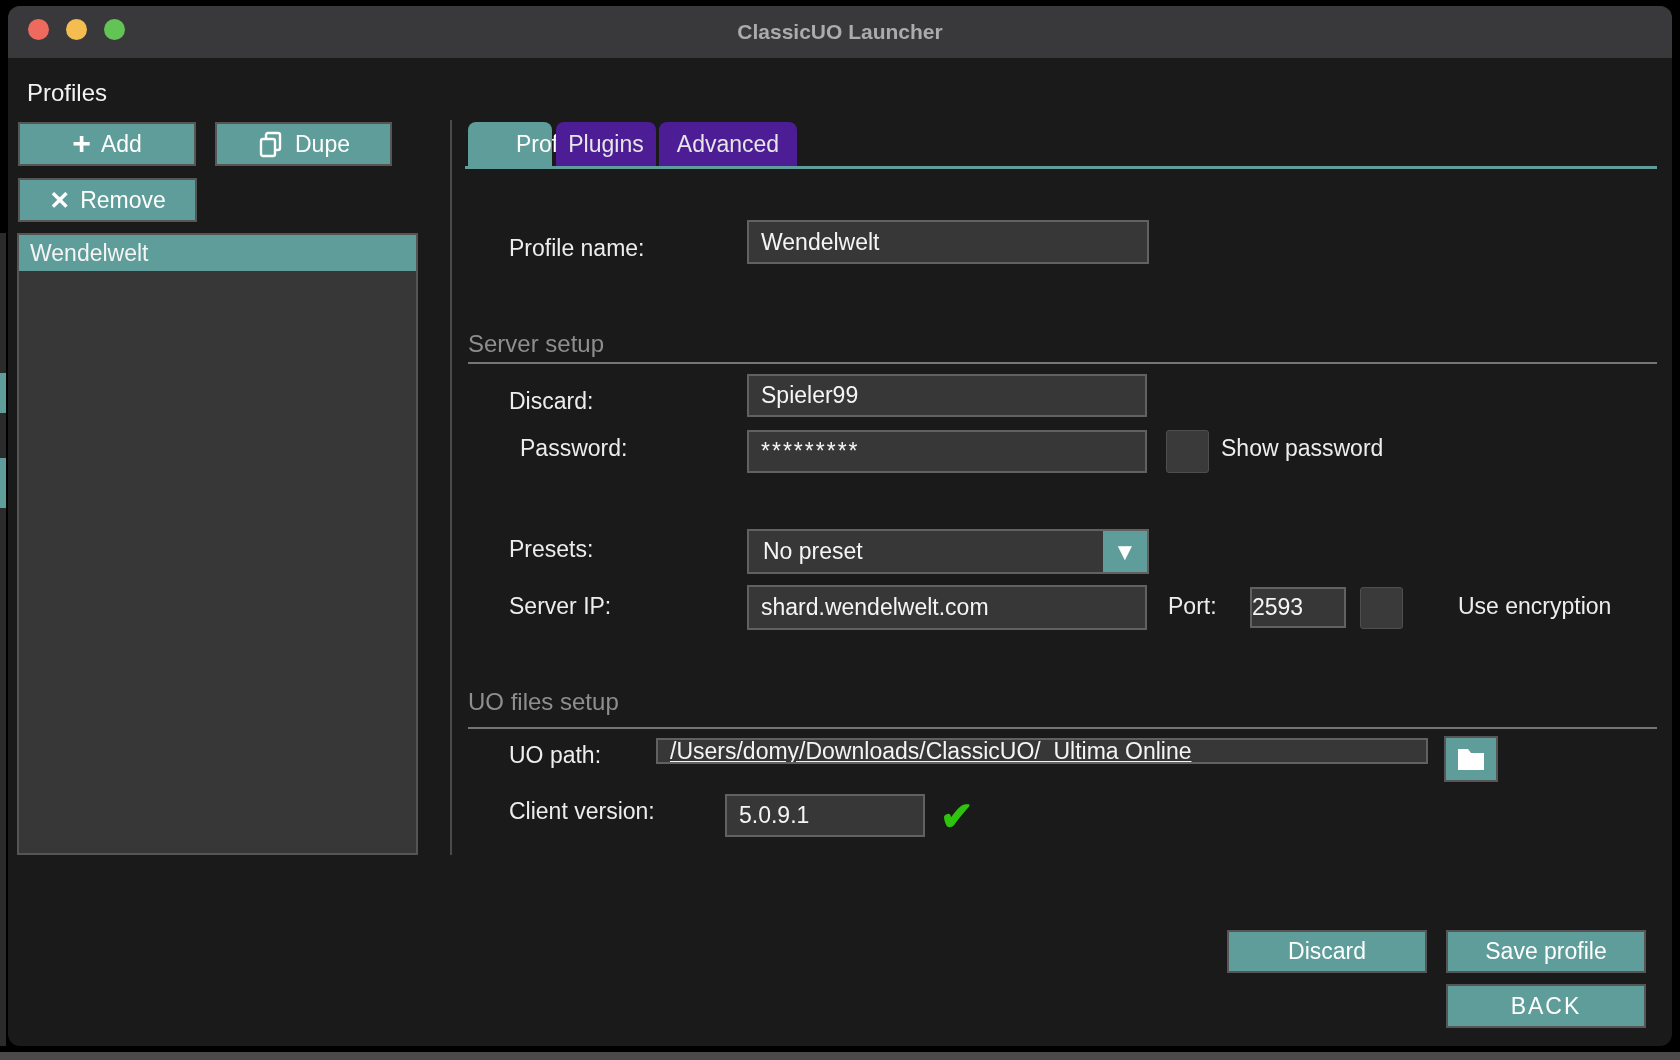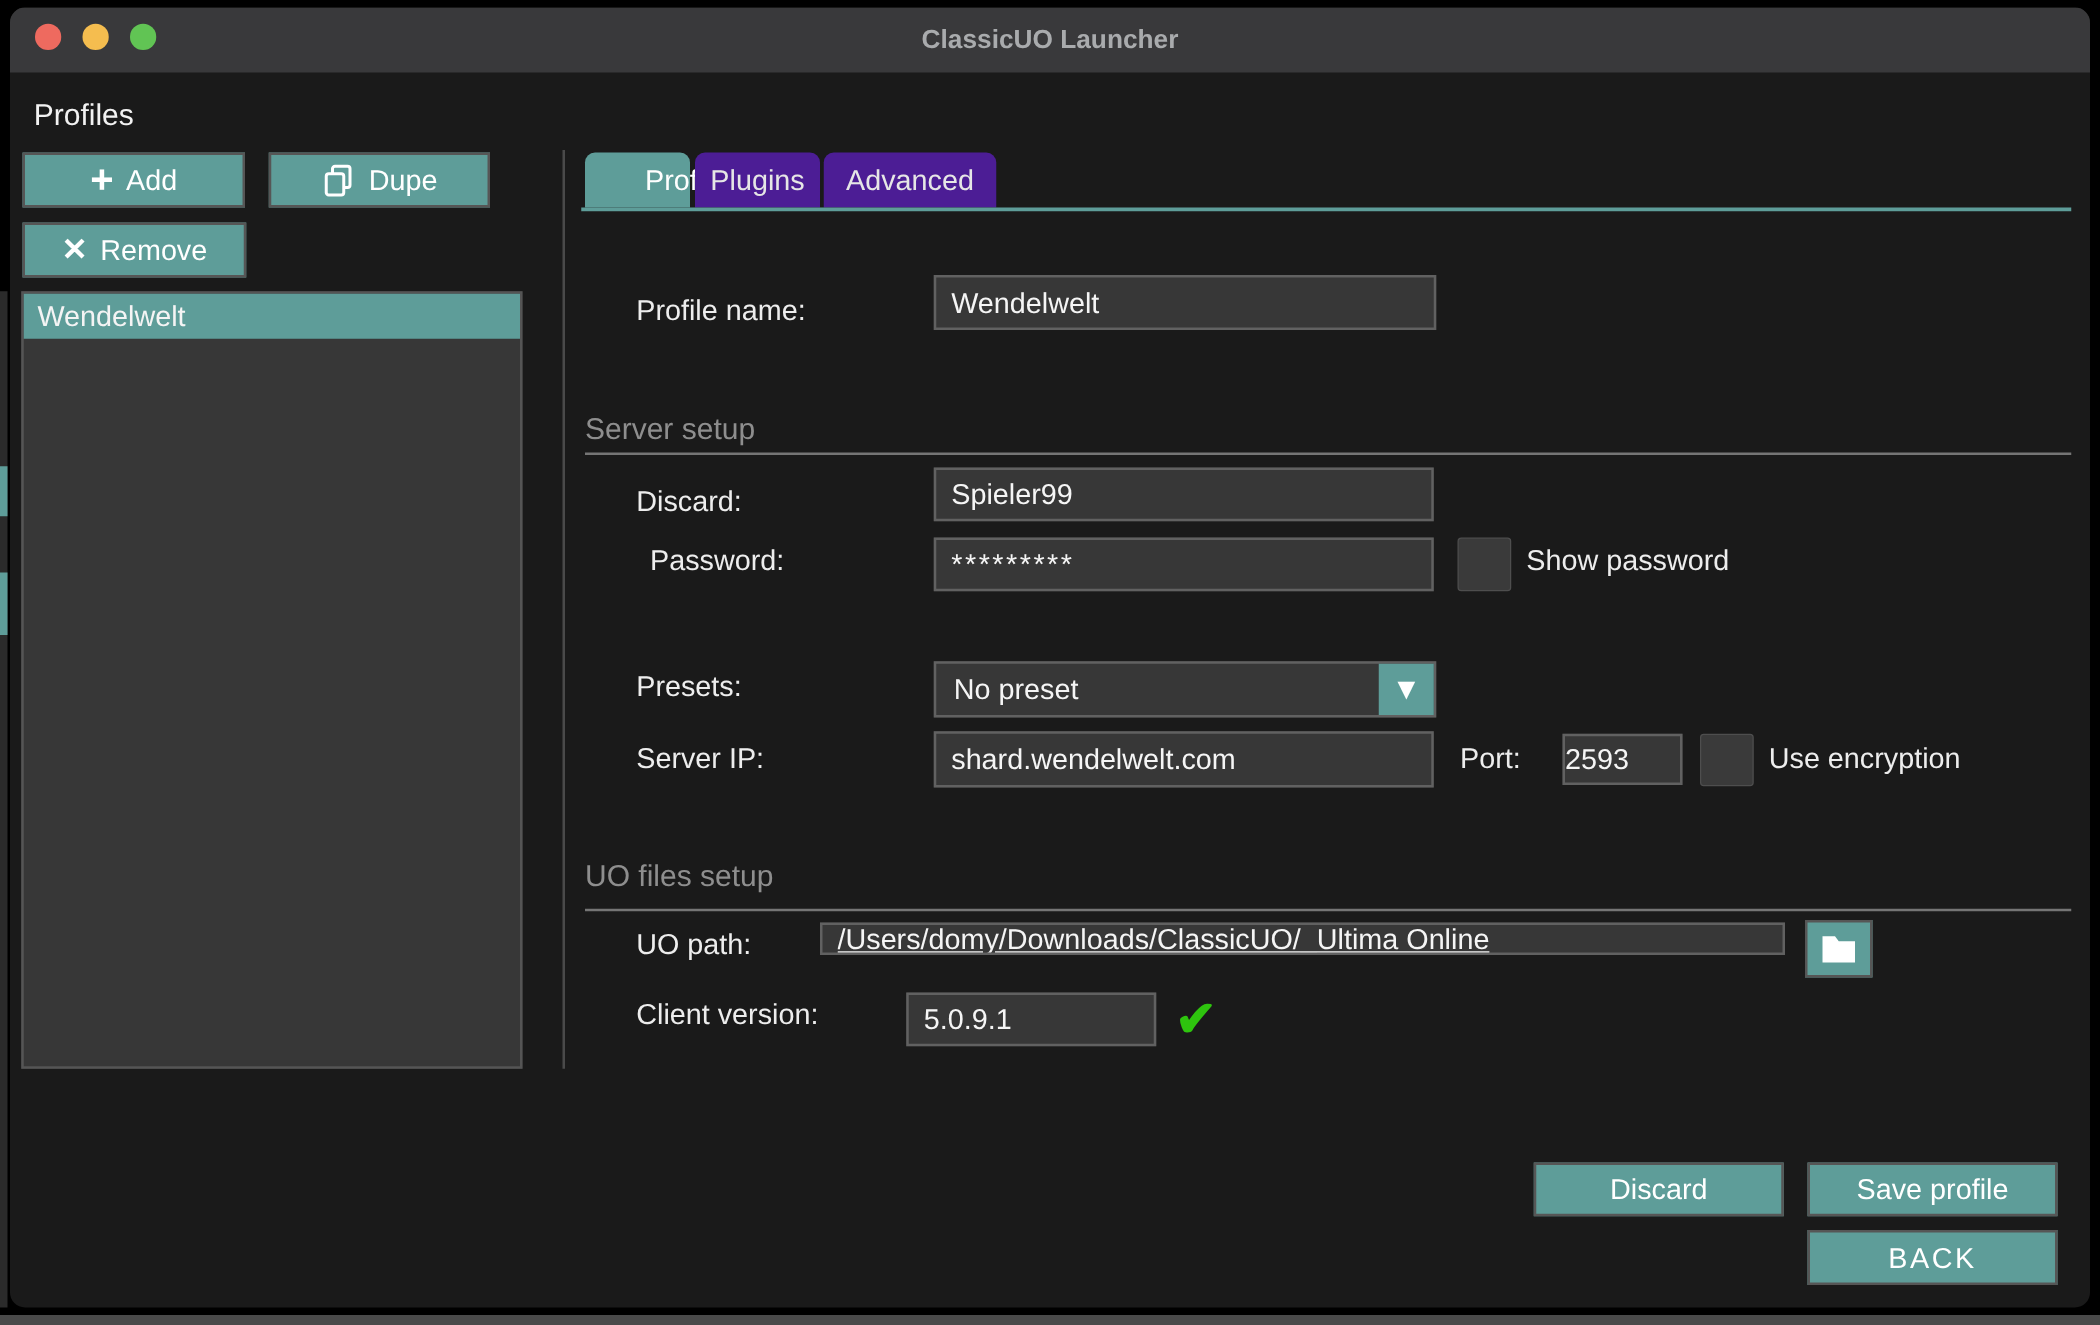--- a/index.html
+++ b/index.html
@@ -130,21 +130,21 @@
       <span class="dd-arrow">▼</span>
     </div>
 
     <div class="abs lbl" style="left:501px;top:584px;">Server IP:</div>
     <input class="abs field" style="left: 739px; top: 579px; width: 400px; height: 45px;" readonly="" value="shard.wendelwelt.com">
 
     <div class="abs lbl" style="left:1160px;top:584px;">Port:</div>
     <input class="abs field" style="left: 1242px; top: 581px; width: 96px; height: 41px; padding: 0px;" readonly="" value="2593">
 
     <div class="abs chk" style="left:1352px;top:581px;width:43px;height:42px;"></div>
-    <div class="abs lbl" style="left:1407px;top:584px;text-align:right;">Use encryption</div>
+    <div class="abs lbl" style="left:1450px;top:584px;text-align:right;">Use encryption</div>
 
     <div class="abs sect" style="left:460px;top:678px;">UO files setup</div>
     <div class="abs rule" style="left:460px;top:721px;width:1189px;"></div>
 
     <div class="abs lbl" style="left:501px;top:733px;">UO path:</div>
     <input class="abs field" style="left: 648px; top: 732px; width: 772px; height: 26px; text-decoration: underline;" readonly="" value="/Users/domy/Downloads/ClassicUO/_Ultima Online">
     <div class="abs folder-btn" style="left:1436px;top:730px;width:54px;height:46px;">
       <span style="display:flex;">
         <svg width="30" height="26" viewBox="0 0 30 26">
           <path d="M2 3 h10 l3 4 h13 v17 h-26 z" fill="#ffffff"></path>

